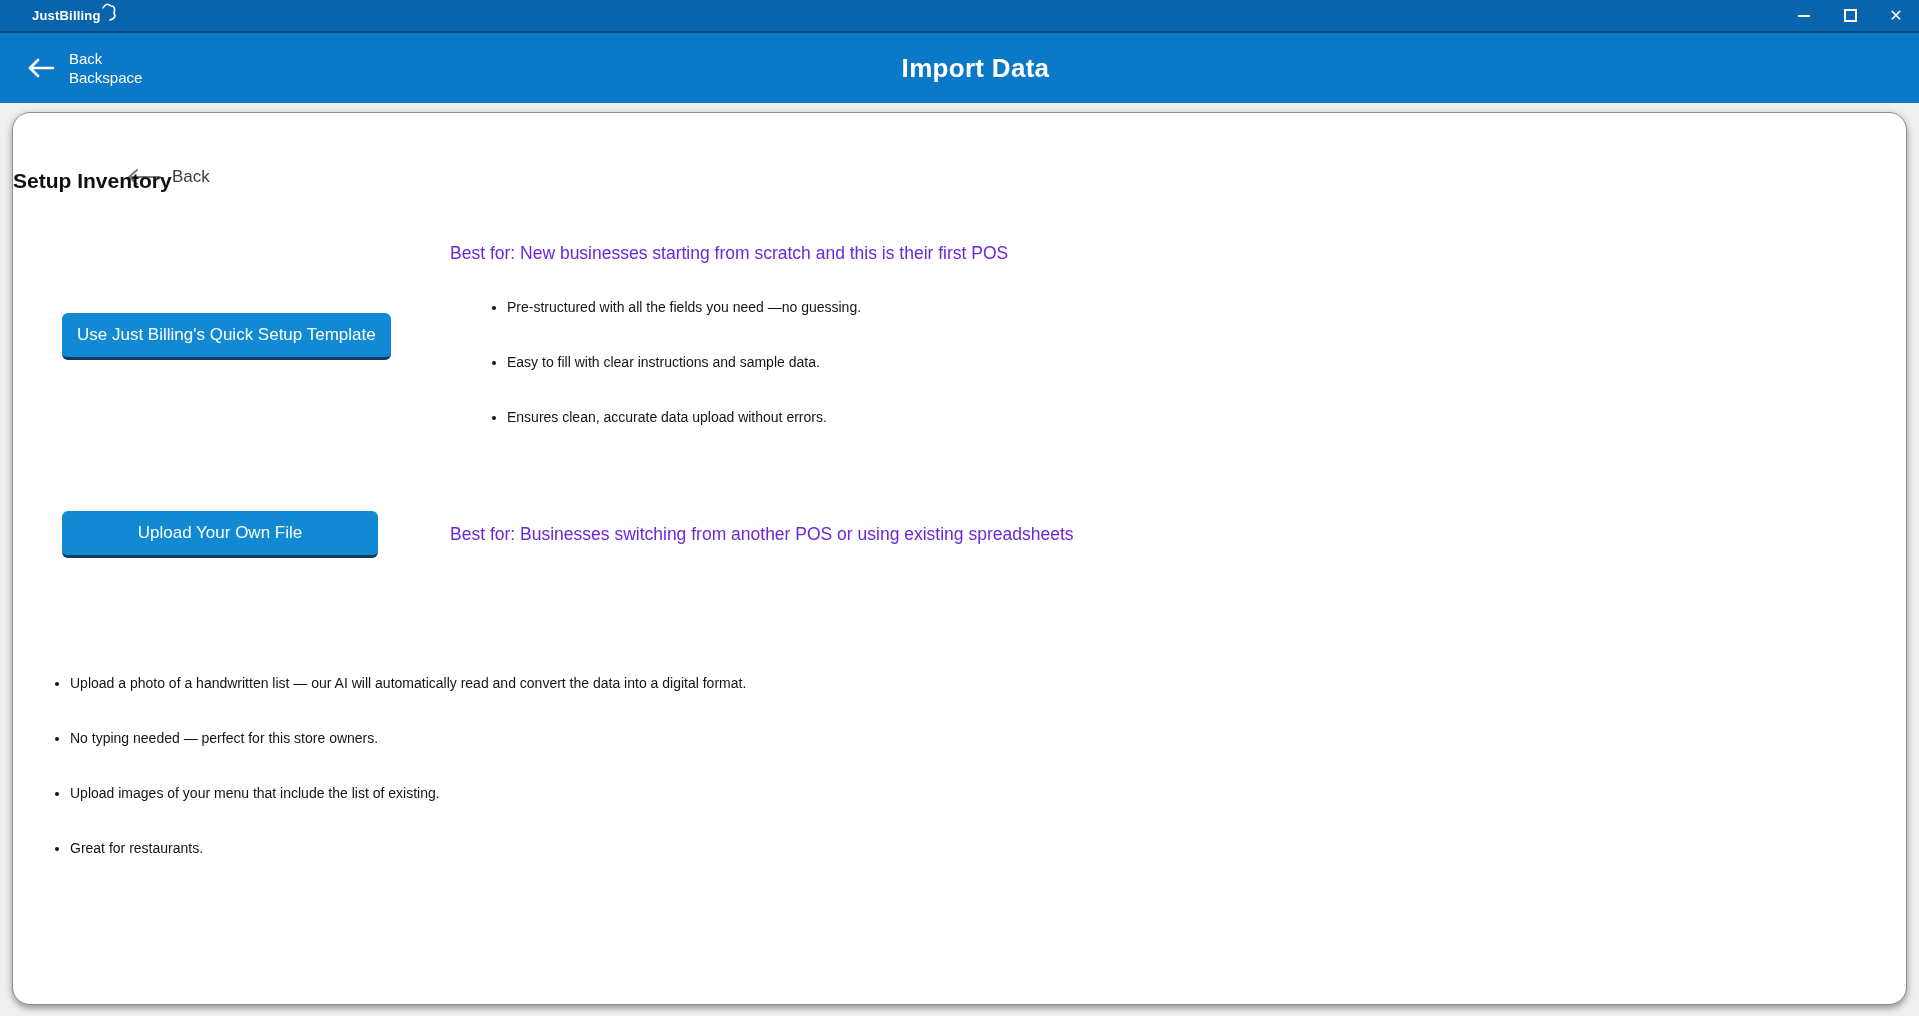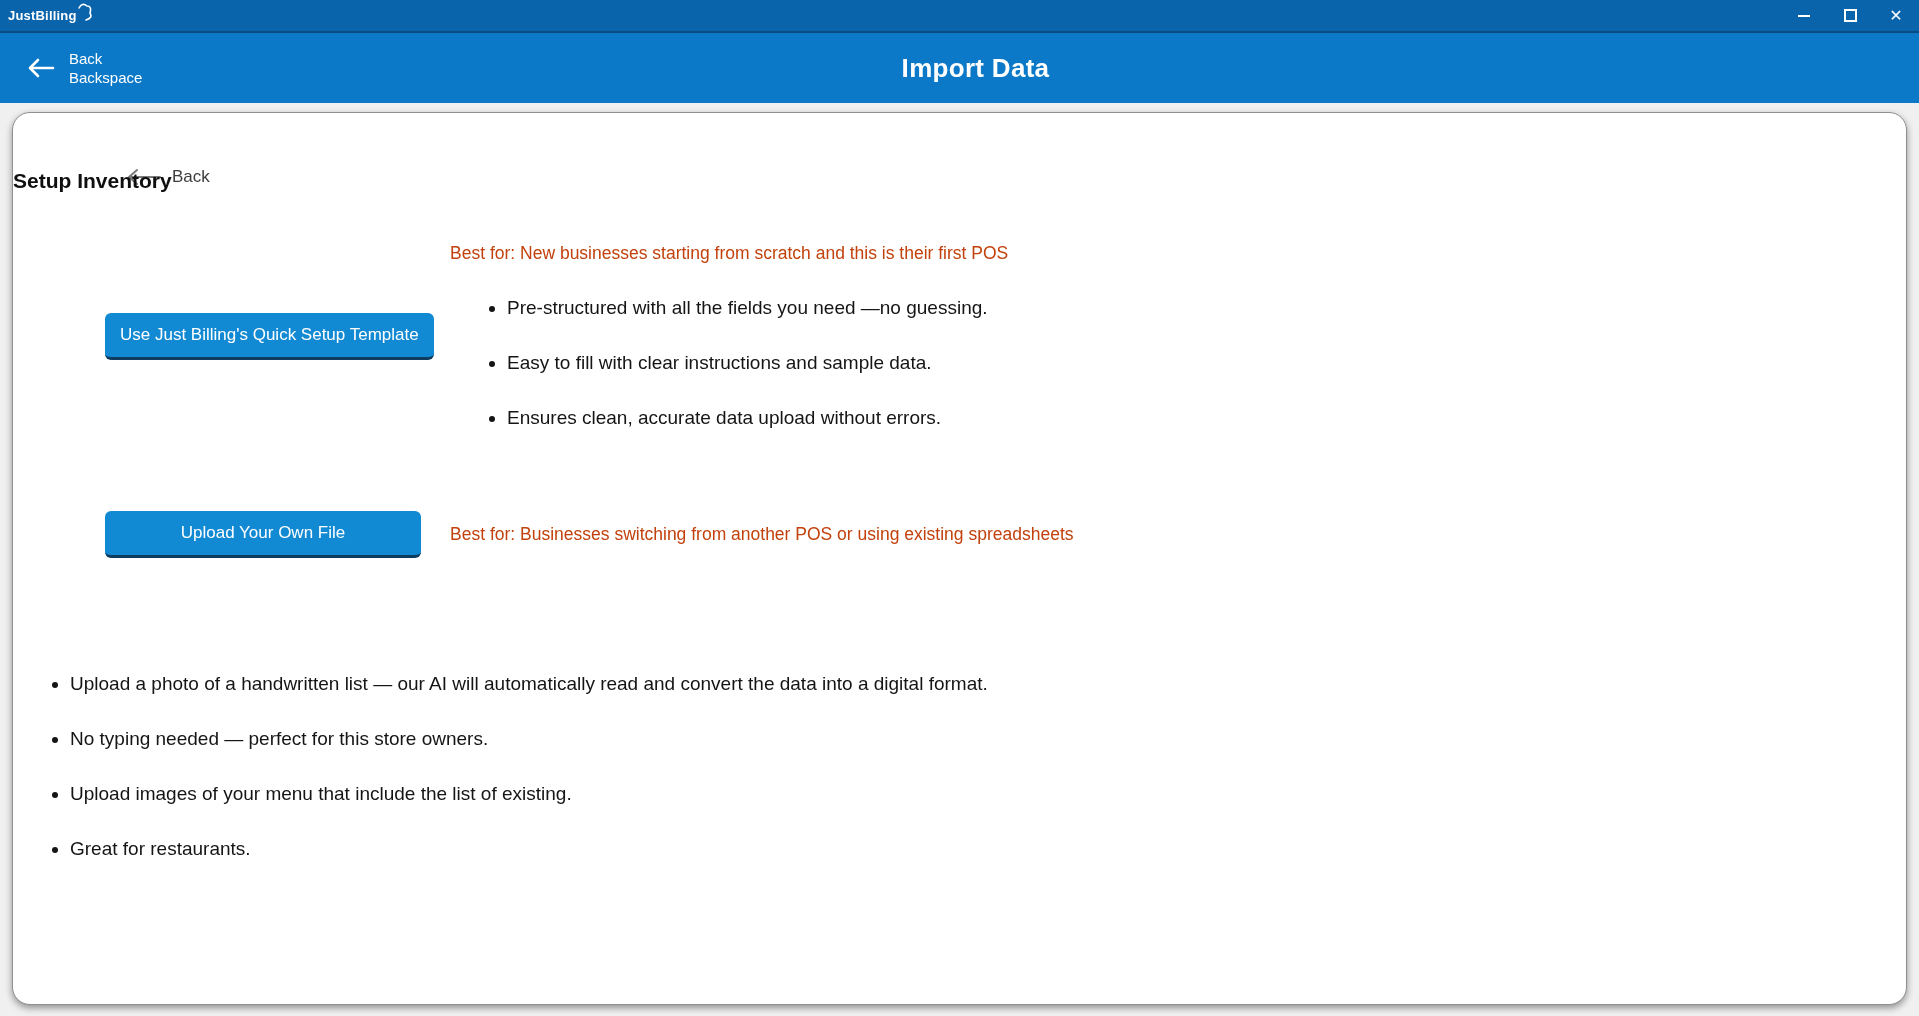--- a/index.html
+++ b/index.html
@@ -2,21 +2,21 @@
 <html><head>
 <meta charset="utf-8">
 <style>
   * { margin:0; padding:0; box-sizing:border-box; }
   html,body { width:1919px; height:1016px; overflow:hidden;
     font-family:"Liberation Sans","DejaVu Sans",sans-serif;
     background:#f0f0f0; }
 
   
   .titlebar { height:33px; background:#0964ac; border-bottom:2px solid #0a4c80;
-    display:flex; align-items:center; justify-content:space-between; color:#fff; }
+    display:flex; align-items:center; justify-content:space-between; color:#fff;padding-left:24px; }
   .logo { display:flex; align-items:center; margin-left:8px; gap:1px; }
   .logo-text { font-size:13px; font-weight:bold; letter-spacing:.2px; }
   .logo-cloud { margin-top:-6px; }
   .win-controls { display:flex; height:100%; }
   .win-btn { width:46px; height:100%; display:flex; align-items:center; justify-content:center; cursor:pointer; }
   .min-glyph { width:12px; height:2px; background:#fff; }
   .max-glyph { width:13px; height:13px; border:2px solid #fff; }
   .close-glyph { font-size:16px; line-height:1; color:#fff; font-weight:bold; }
 
   
@@ -33,29 +33,29 @@
     box-shadow:0 3px 7px rgba(0,0,0,.40); overflow:hidden; }
   .card-top { position:relative; margin-top:54px; height:34px; }
   .back-link { position:absolute; left:113px; top:0; display:flex; align-items:center;
     gap:10px; color:#3d3d3d; font-size:17px; cursor:pointer; }
   .card-title { position:absolute; left:0; right:0; top:2px; 
     font-size:21px; font-weight:700; color:#0f0f0f; }
 
   
   .sections { margin-top:42px; }
   .section { display:flex; align-items:center; margin-bottom:82px; }
-  .btn-col { width:437px; flex-shrink:0; padding-left:92px; }
+  .btn-col { width:437px; flex-shrink:0; padding-left:49px; }
   .action-btn { display:inline-block; min-width:316px; padding:12px 15px;
     background:#1289d3; color:#fff; font-size:17px; text-align:center;
     border:none; border-bottom:3px solid #0d3c5e; border-radius:6px;
     font-family:inherit; cursor:pointer; white-space:nowrap; }
   .text-col { flex:1; }
-  .best-for { font-size:17.5px; color:#c2410c; }
+  .best-for { font-size:17.5px; color:#6d28d9; }
   .text-col ul { margin:21px 0 0 0; padding-left:57px; list-style:disc; }
-  .text-col li { font-size:19px; color:#151515; line-height:23px; margin-bottom:20px;margin-top:32px; }
+  .text-col li { font-size:14px; color:#151515; line-height:23px; margin-bottom:20px;margin-top:32px; }
   .text-col li:last-child { margin-bottom:0; }
 </style>
 </head>
 <body>
 
 <div class="titlebar">
   <div class="logo">
     <span class="logo-text">JustBilling</span>
     <svg class="logo-cloud" width="16" height="22" viewBox="0 0 16 22">
       <path d="M1 6 Q4 0 9 4 Q14 4 12 11 Q15 16 8 18" fill="none" stroke="#ffffff" stroke-width="1.6" stroke-linecap="round"></path>

